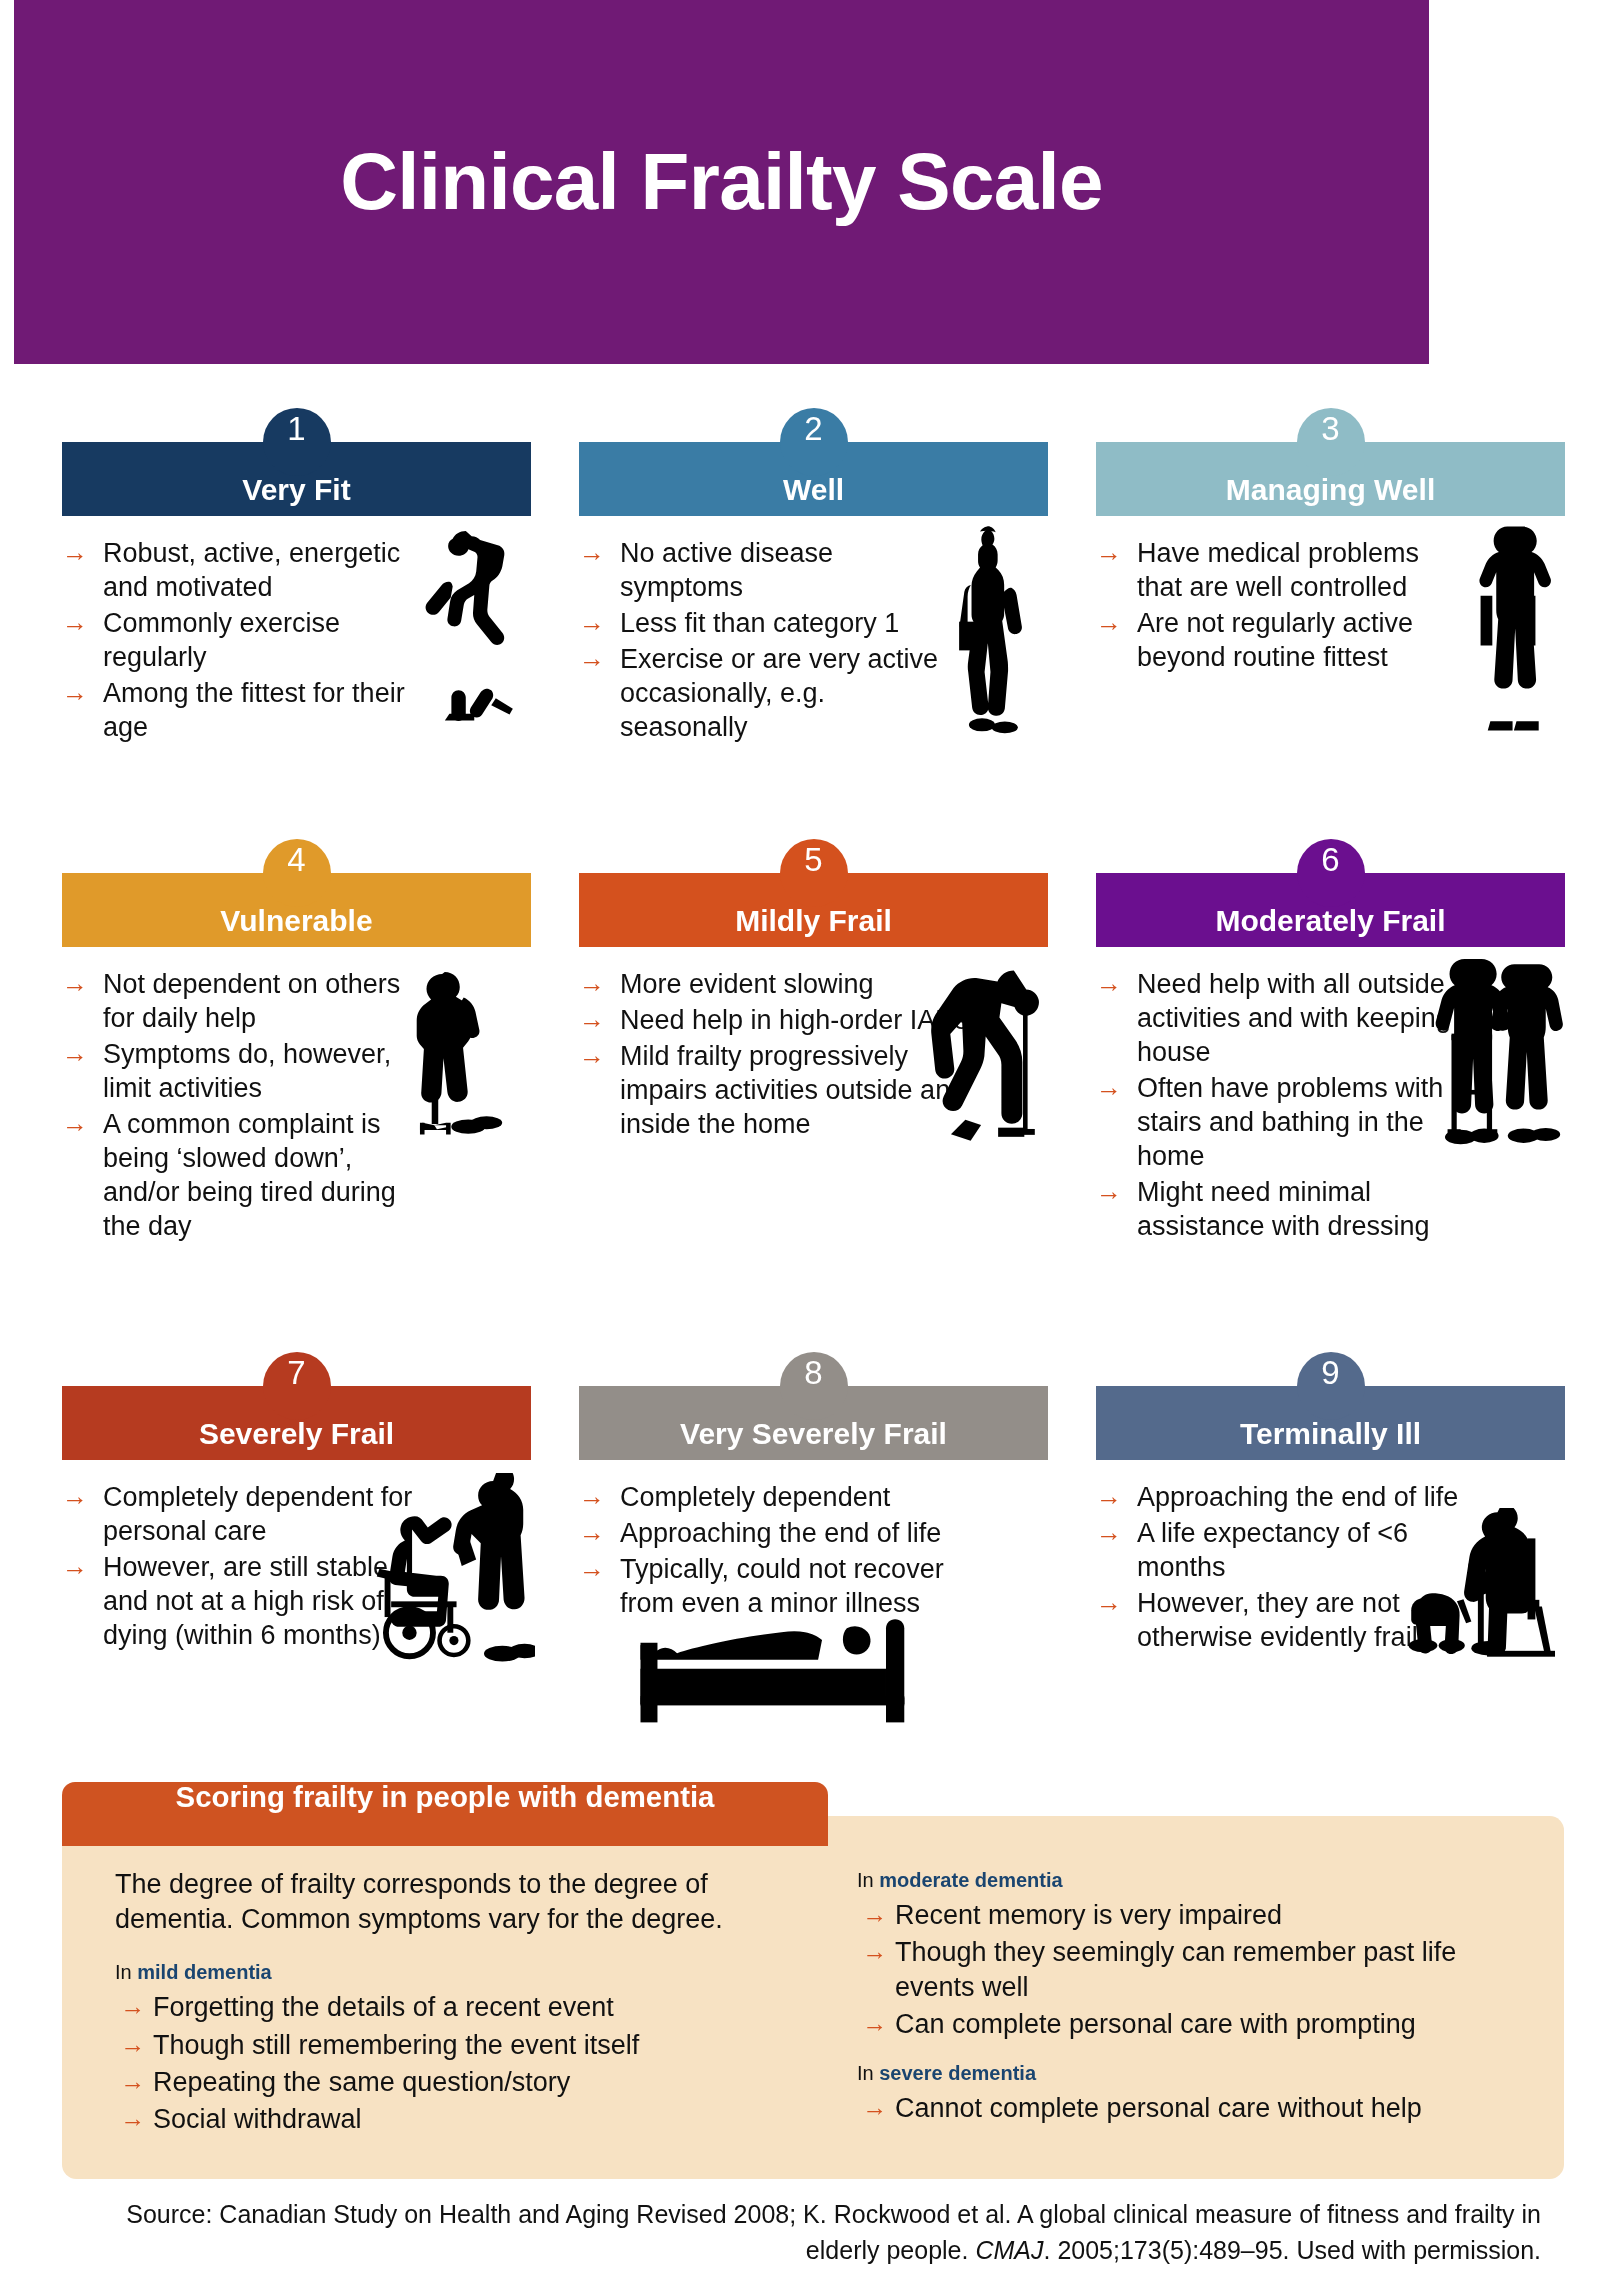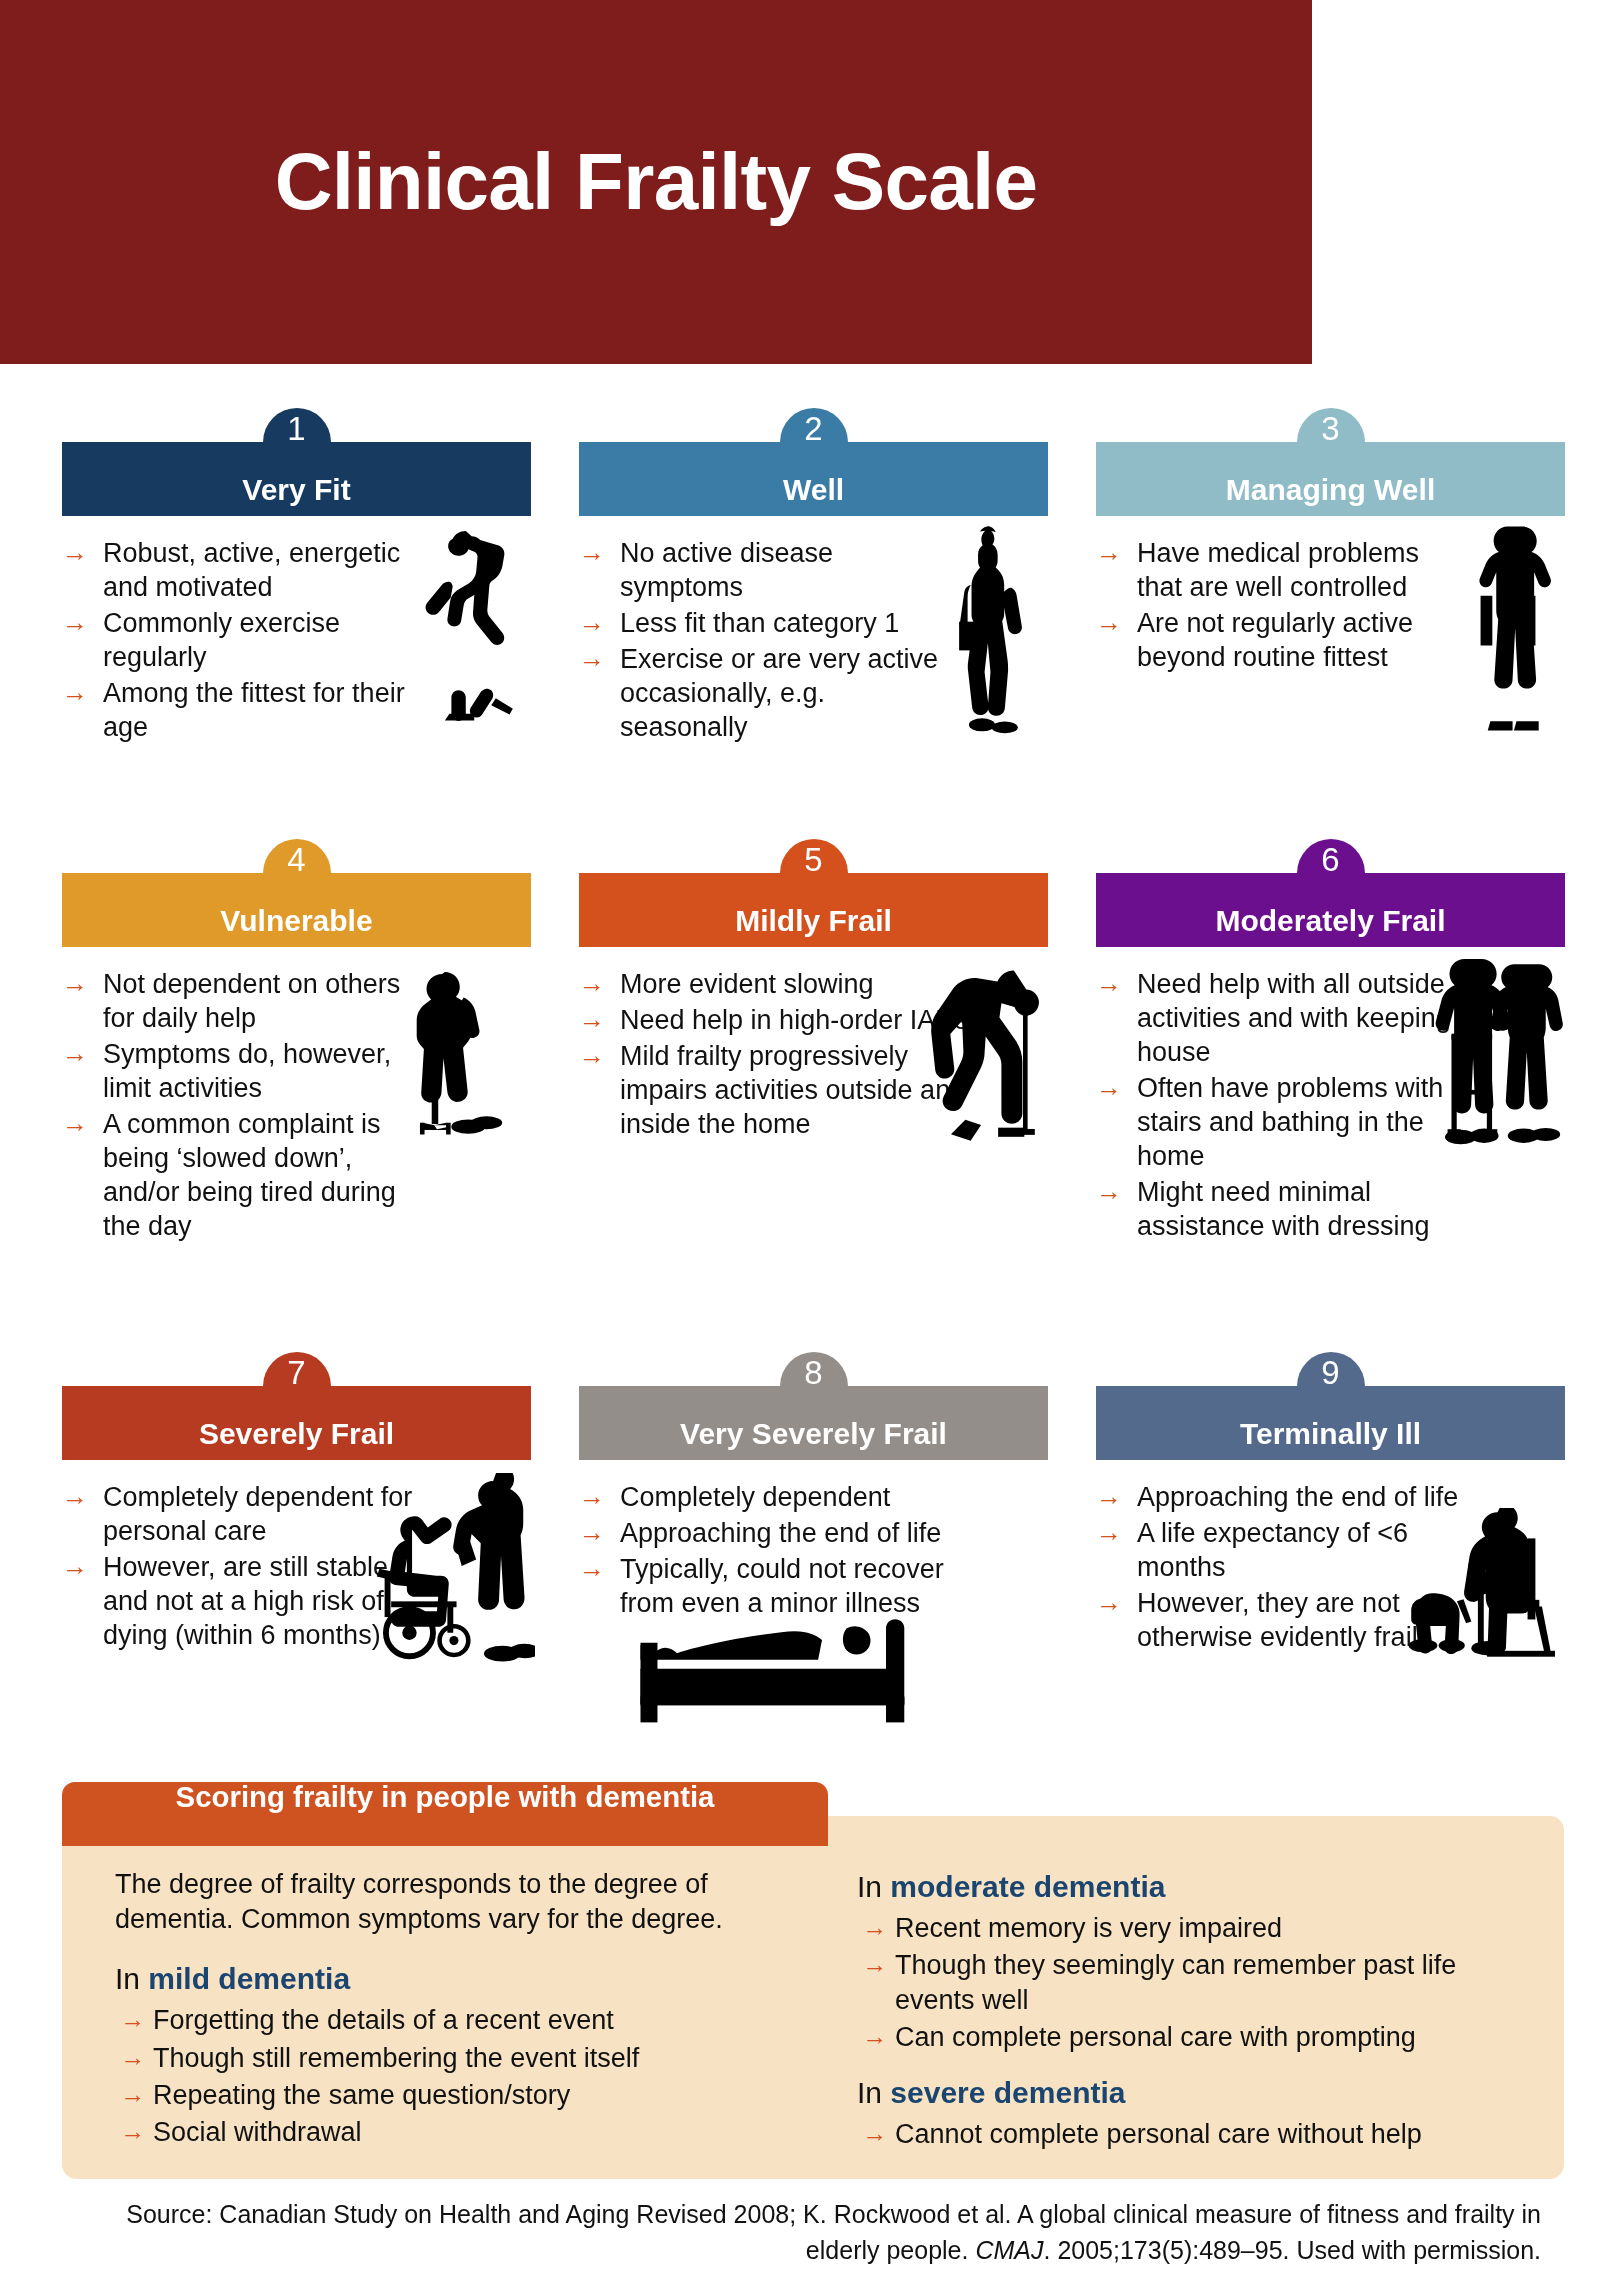--- a/index.html
+++ b/index.html
@@ -3,22 +3,22 @@
 <meta charset="utf-8">
 <style>
   * { margin:0; padding:0; box-sizing:border-box; }
   html,body { width:1623px; height:2295px; background:#ffffff; }
   body { font-family:"Liberation Sans", sans-serif; color:#1a1a1a; }
 
   .page { position:relative; width:1623px; height:2295px; background:#fff; }
 
   
   .banner {
-    position:absolute; left:0; top:0; width:1312px; height:364px;
-    background:#7f1d1d; display:flex; align-items:center; justify-content:center;
+    position:absolute; left:14px; top:0; width:1415px; height:364px;
+    background:#701a75; display:flex; align-items:center; justify-content:center;
   }
   .banner-title {
     color:#ffffff; font-size:80px; font-weight:bold; letter-spacing:-0.7px;
     line-height:1; text-align:center;
   }
 
   
   .grid {
     position:absolute; left:62px; top:442px; width:1502px;
     display:grid; grid-template-columns:469px 469px 469px;
@@ -81,21 +81,21 @@
   .dem-tab-title { color:#fff; font-size:29.4px; font-weight:bold; line-height:1; }
 
   .dem-cols {
     position:absolute; left:0; top:34px; width:1502px; height:363px;
     display:grid; grid-template-columns:739px 762px; padding:51px 0 0 12px;
   }
   .dem-col { padding:0 33px 0 41px; }
   .dem-col.right { padding-left:44px; }
   .dem-intro { font-size:27px; line-height:1.3; color:#111; margin-bottom:22px; }
   .dem-head {
-    font-size:30px; line-height:1.3; color:#111; margin-bottom:5.2px;
+    font-size:20px; line-height:1.3; color:#111; margin-bottom:5.2px;
   }
   .dem-head b { color:#1a4570; font-weight:bold; }
   .dem-list { list-style:none; margin-bottom:18.3px; }
   .dem-list li {
     position:relative; padding-left:38px; margin-bottom:2.6px;
     font-size:27px; line-height:1.28; color:#111;
   }
   .dem-list li .arw {
     position:absolute; left:5.2px; top:0;
     color:#d4511e; font-size:25px; font-weight:bold; line-height:1.28;

